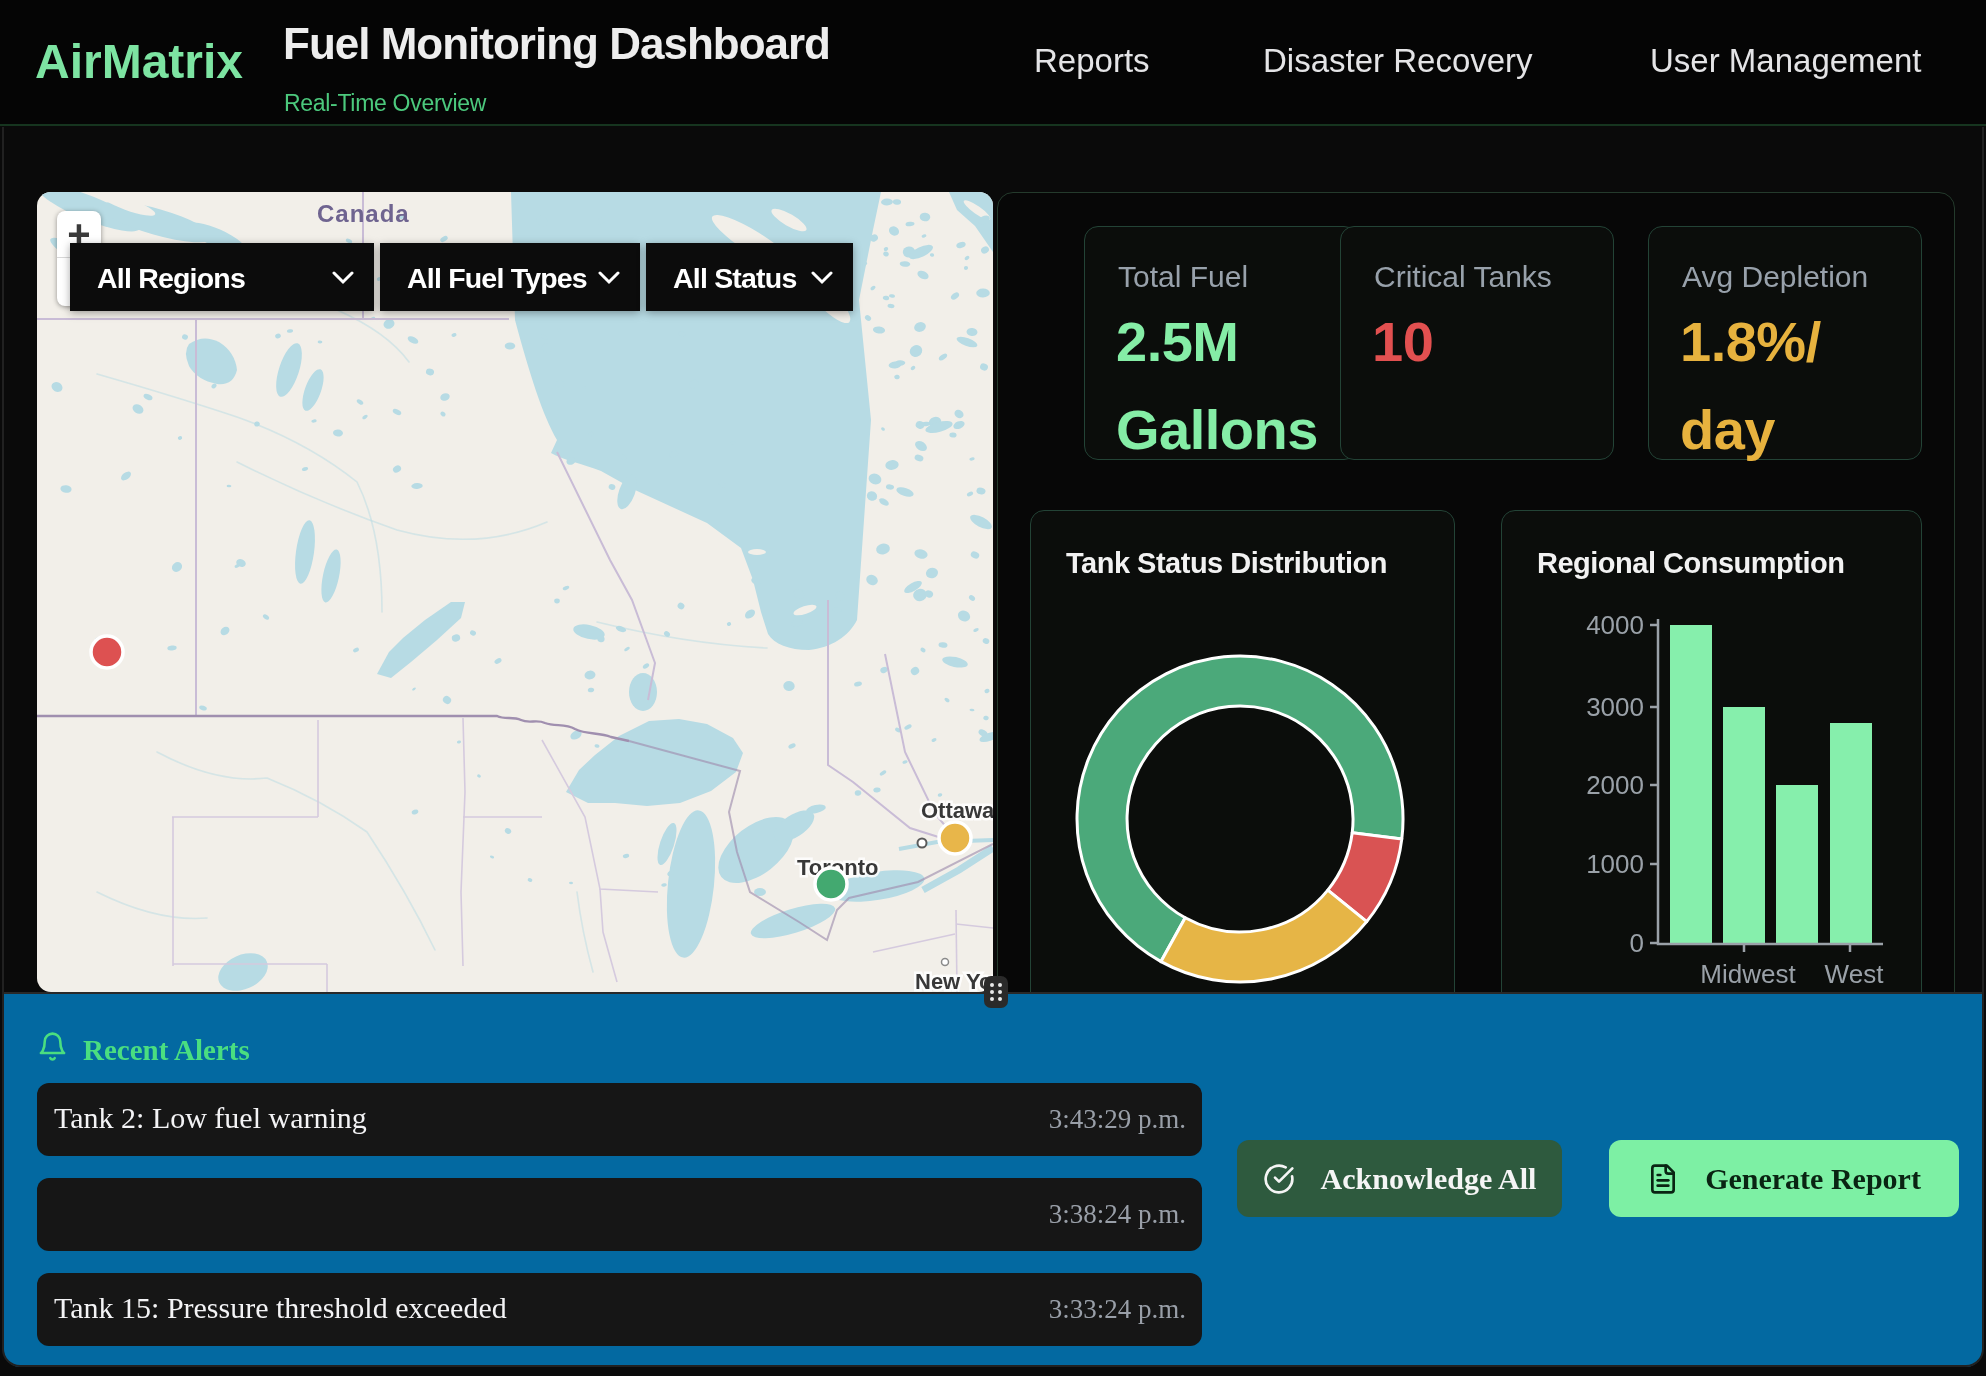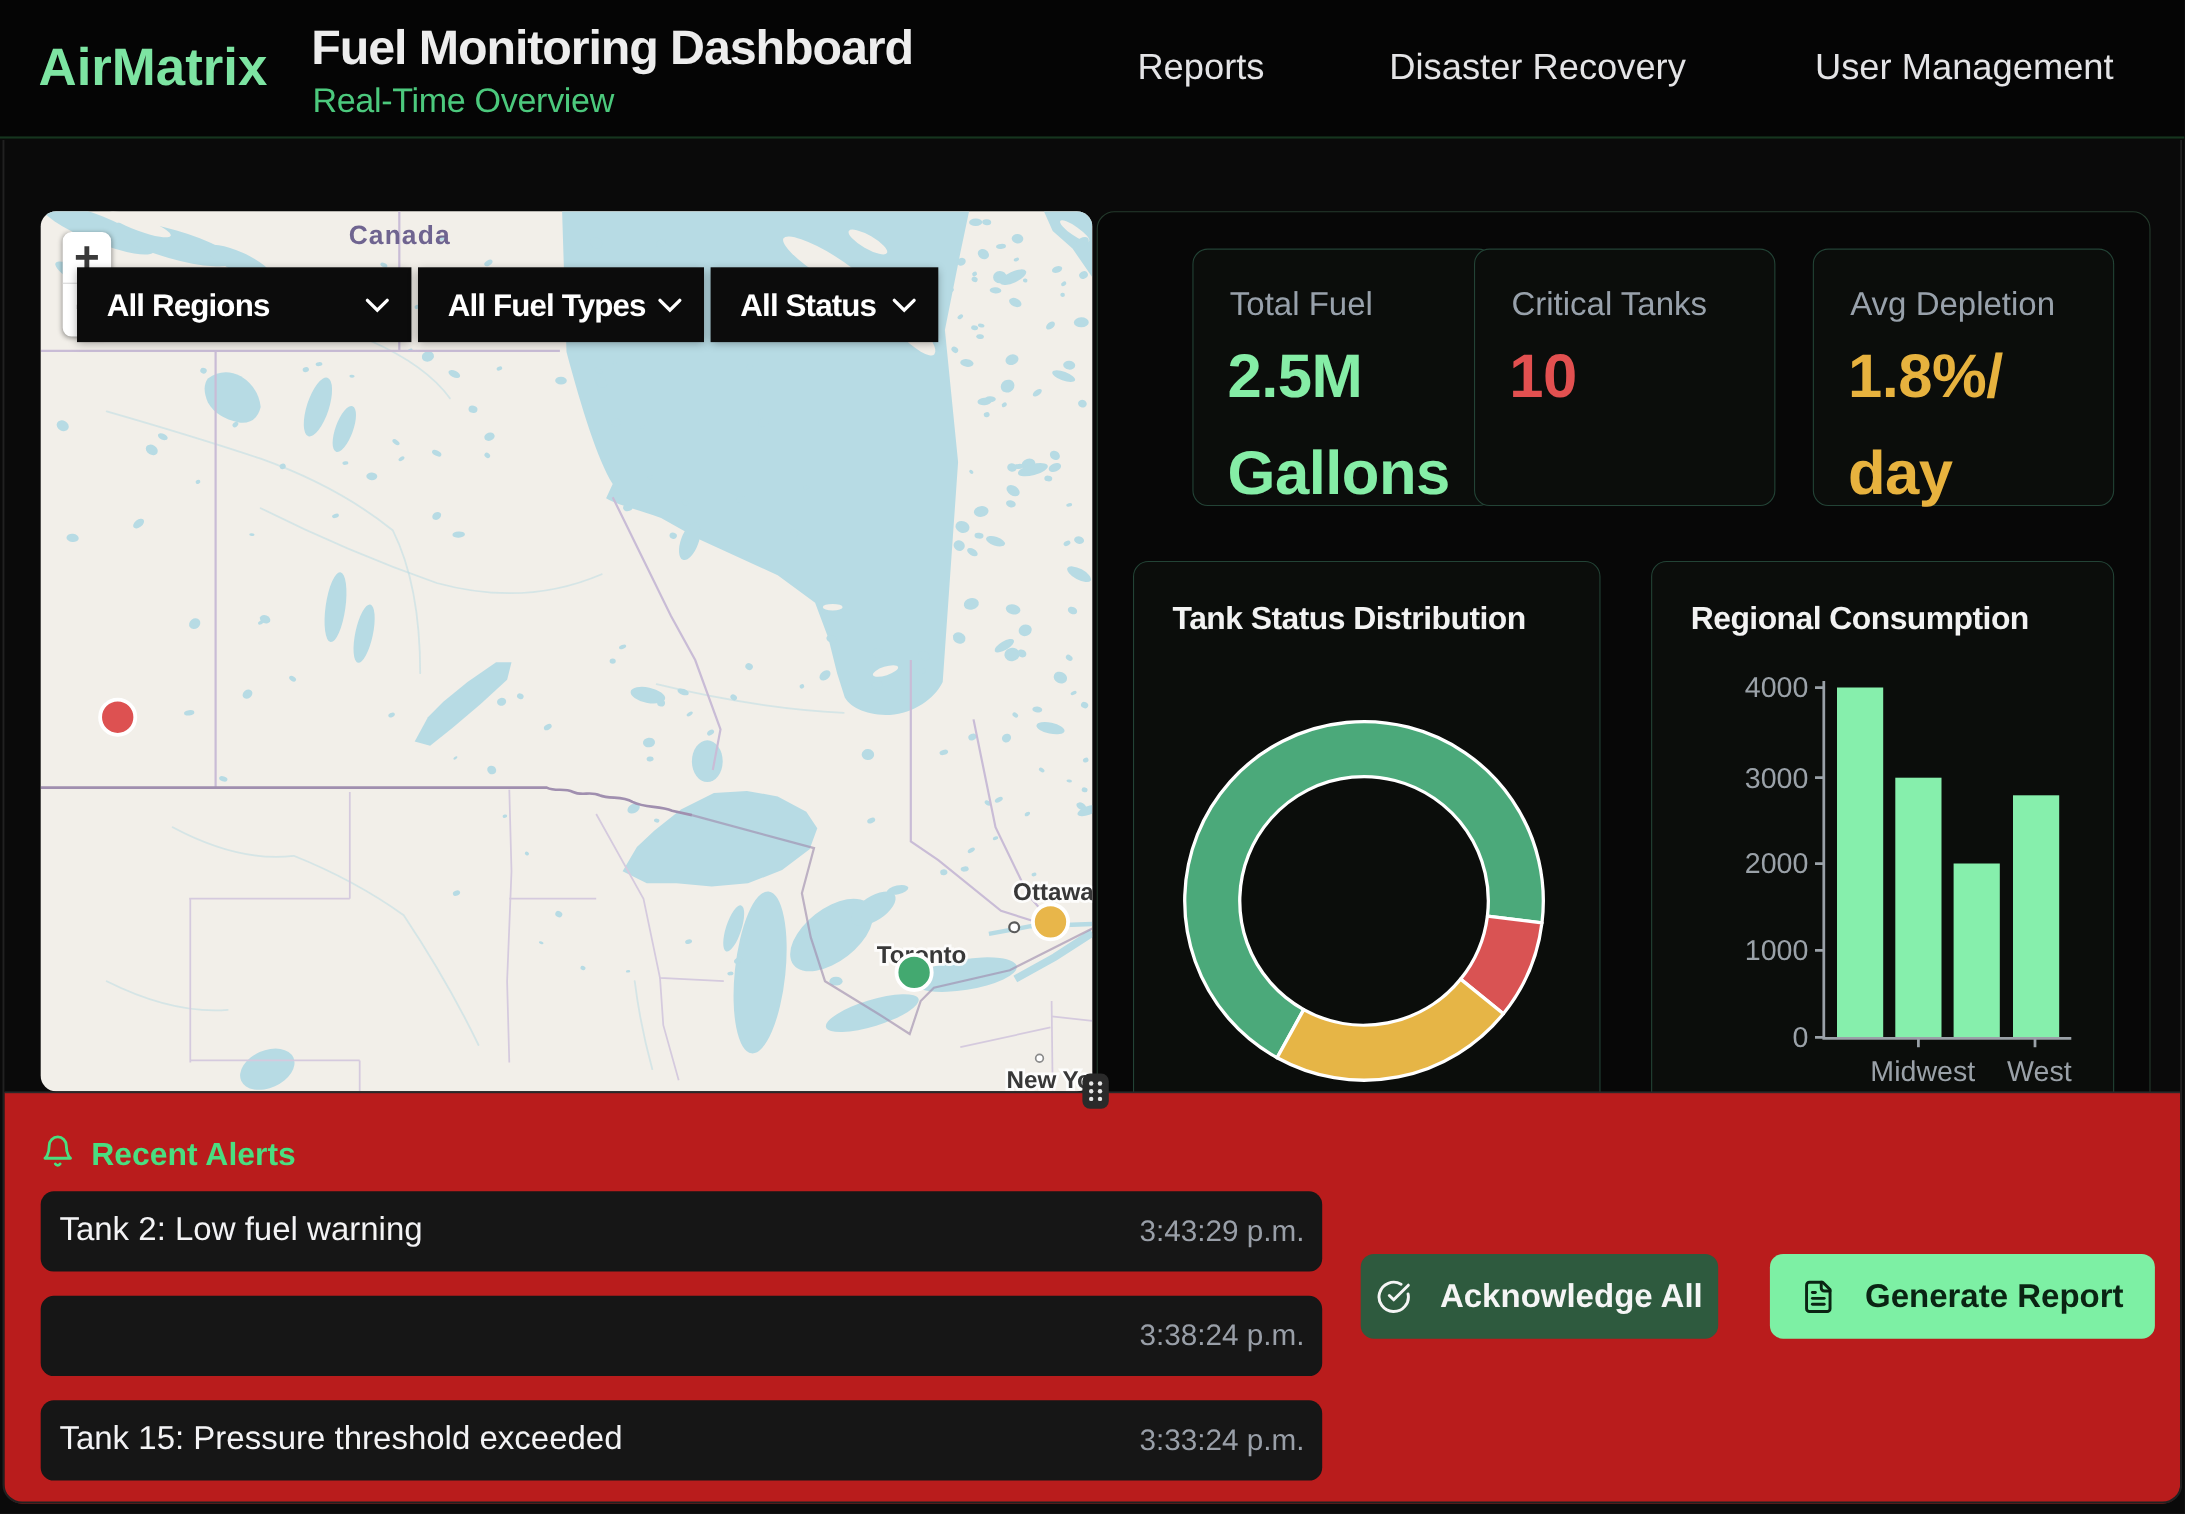--- a/index.html
+++ b/index.html
@@ -3,42 +3,42 @@
 <meta charset="utf-8">
 <style>
 * { margin:0; padding:0; box-sizing:border-box; }
 html,body { width:1986px; height:1376px; background:#141414; font-family:"Liberation Sans", sans-serif; overflow:hidden; }
 #page { position:relative; width:1986px; height:1376px; background:#0a0a0a; }
 
 
 #header { position:absolute; left:0; top:0; width:1986px; height:126px; background:#050505; border-bottom:2px solid #16351f; }
 #logo { position:absolute; left:35px; top:34px; font-size:48px; font-weight:bold; color:#7de4a2; }
 #title { position:absolute; left:283px; top:19px; font-size:44px; font-weight:bold; color:#ededed; letter-spacing:-1px; }
-#subtitle { position:absolute; left:284px; top:74px; font-size:31px; letter-spacing:-0.3px; color:#4cc97d; }
+#subtitle { position:absolute; left:284px; top:90px; font-size:23px; letter-spacing:-0.3px; color:#4cc97d; }
 .nav { position:absolute; top:42px; font-size:33px; font-weight:500; color:#e4e4e6; }
 
 
 #rpanel { position:absolute; left:997px; top:192px; width:958px; height:856px; border:1px solid #243a2c; border-radius:16px; background:#070707; }
 .scard { position:absolute; top:226px; width:274px; height:234px; background:#0b0d0b; border:1px solid #234336; border-radius:14px; }
 .slabel { position:absolute; left:33px; top:33px; font-size:30px; color:#98a1ab; font-weight:500; }
 .sval { position:absolute; left:31px; top:71px; font-size:56px; font-weight:bold; line-height:88px; letter-spacing:-0.5px; }
 .ccard { position:absolute; top:510px; height:540px; background:#0b0d0b; border:1px solid #234336; border-radius:14px; overflow:hidden; }
 .ctitle { position:absolute; left:35px; top:36px; font-size:29px; font-weight:bold; letter-spacing:-0.5px; color:#f2f2f2; }
 
 
 #map { position:absolute; left:37px; top:192px; width:956px; height:800px; border-radius:14px; background:#f2efe9; overflow:hidden; }
 .zbtns { position:absolute; left:20px; top:19px; width:44px; height:95px; background:#ffffff; border-radius:8px; box-shadow:0 1px 5px rgba(0,0,0,.4); }
 .zbtns .plus { position:absolute; left:0; top:0; width:44px; height:47px; color:#3a3a3a; font-size:40px; font-weight:bold; text-align:center; line-height:46px; border-bottom:1px solid #d8d8d8; }
 .zbtns .minus { position:absolute; left:0; top:47px; width:44px; height:47px; color:#3c3c3c; font-size:36px; font-weight:bold; text-align:center; line-height:42px; }
 .dd { position:absolute; top:51px; height:68px; background:#0c0c0c; border-radius:0; color:#fff; font-size:28.5px; font-weight:600; letter-spacing:-0.8px; box-shadow:0 2px 8px rgba(0,0,0,.35); }
 .dd span { position:absolute; left:27px; top:19px; }
 .dd svg { position:absolute; right:20px; top:28px; }
 
 
-#alerts { position:absolute; left:4px; top:992px; width:1978px; height:375px; background:#b91c1c; border-top:2px solid #292929; border-radius:0 0 16px 16px; }
+#alerts { position:absolute; left:4px; top:992px; width:1978px; height:375px; background:#0369a1; border-top:2px solid #292929; border-radius:0 0 16px 16px;font-family:Liberation Serif, serif; }
 #outerframe { position:absolute; left:2px; top:127px; width:1982px; height:1240px; border:2px solid #212121; border-top:none; border-radius:0 0 18px 18px; pointer-events:none; z-index:60; }
 .arow { position:absolute; left:33px; width:1165px; height:73px; background:#161616; border-radius:12px; }
 .arow .t { position:absolute; left:17px; top:18px; font-size:30px; font-weight:500; color:#f3f3f5; }
 .arow .tm { position:absolute; right:16px; top:21px; font-size:27px; color:#999fa8; }
 .btn { position:absolute; top:146px; height:77px; border-radius:12px; display:flex; align-items:center; justify-content:center; font-size:30px; font-weight:bold; }
 #ackbtn { left:1233px; width:325px; background:#2e5a3e; color:#f5f5f5; }
 #genbtn { left:1605px; width:350px; background:#7df0a4; color:#0a2413; }
 .btn svg { margin-right:26px; }
 
 

